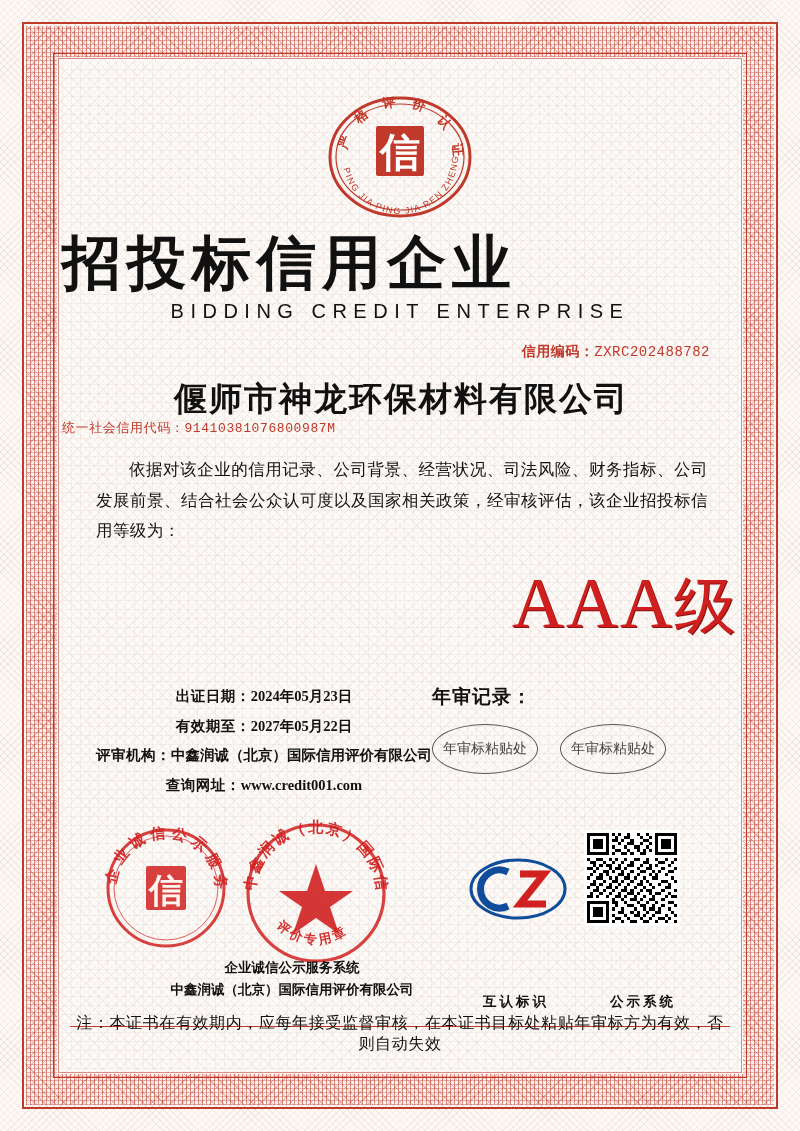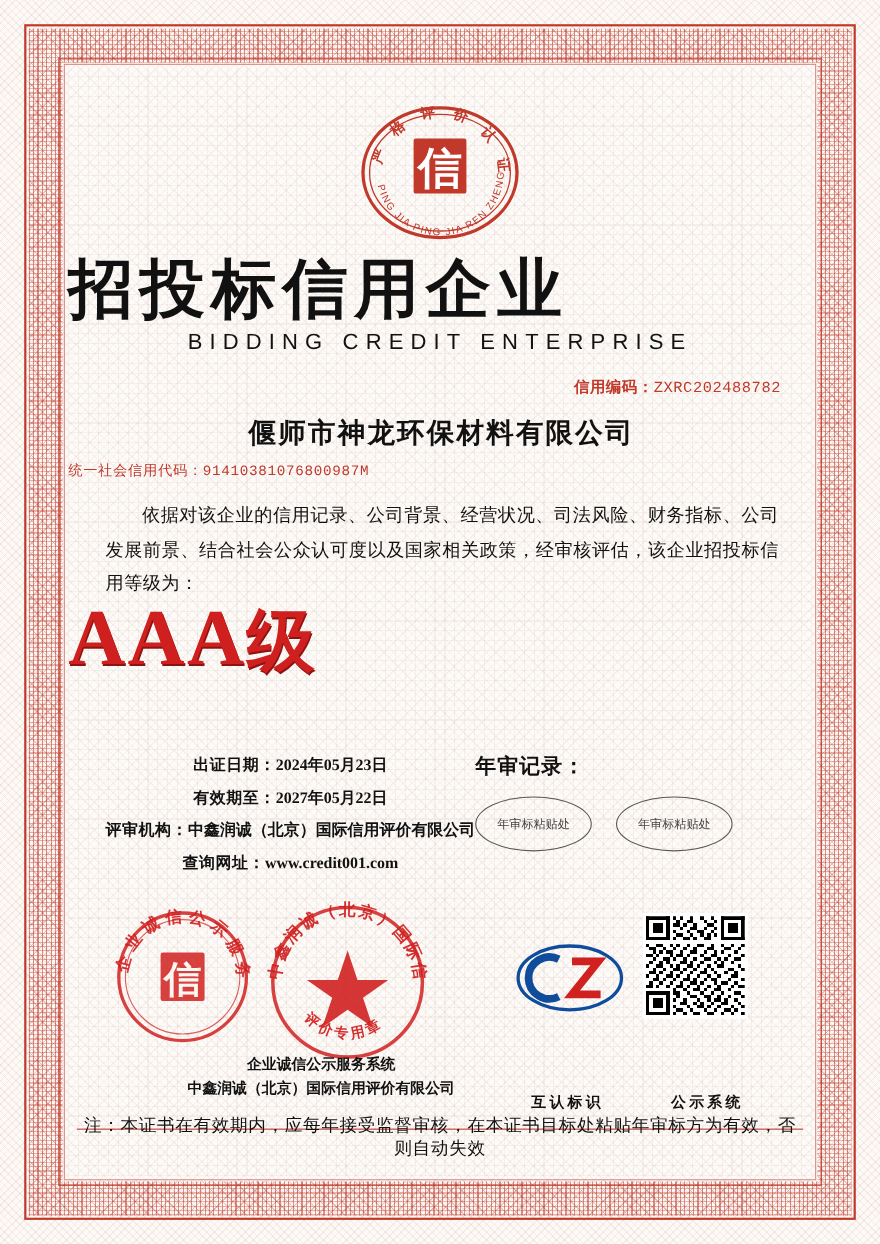--- a/index.html
+++ b/index.html
@@ -75,56 +75,56 @@
     font-size:20px;letter-spacing:6.5px;color:#111;font-weight:500;
   }
   .credit-no{
     position:absolute;right:28px;top:281px;text-align:right;
     font-size:14px;color:#c0392b;letter-spacing:.5px;
   }
   .credit-no .label{font-weight:bold;}
   .credit-no .value{font-family:"Liberation Mono", monospace;}
   .company{
     position:absolute;left:3px;right:0;top:315px;text-align:center;
-    font-size:25px;font-weight:bold;color:#111;letter-spacing:2px;
+    font-size:33px;font-weight:bold;color:#111;letter-spacing:2px;
   }
   .uscc{
     position:absolute;left:0;right:0;top:357px;text-align:left;
     font-size:13px;color:#c0392b;letter-spacing:.6px;
   }
   .uscc .num{font-family:"Liberation Mono", monospace;}
   .body-text{
     position:absolute;left:34px;right:30px;top:392px;
     font-size:16.5px;color:#111;line-height:1.85;text-align:justify;
     text-indent:33px;letter-spacing:.4px;
   }
   .grade{
-    position:absolute;left:0;right:0;top:477px;text-align:left;
-    font-size:72px;font-weight:bold;color:#cf1f1f;letter-spacing:2px;
+    position:absolute;left:0;right:0;top:500px;text-align:right;
+    font-size:72px;font-weight:normal;color:#cf1f1f;letter-spacing:2px;
     font-family:"Liberation Serif", serif;
     text-shadow:1px 1px 0 #8d1212;
   }
   .grade .lvl{font-family:"Liberation Sans", sans-serif;font-size:62px;}
   
   .details{
     position:absolute;left:34px;top:620px;
     font-size:14.5px;color:#111;line-height:2.04;text-align:center;
   }
   .details .row{white-space:nowrap;}
   .details .lb{font-weight:bold;letter-spacing:.5px;}
   .details .vl{font-family:"Liberation Serif", serif;font-weight:bold;}
   .annual{
     position:absolute;left:370px;top:622px;
   }
   .annual .atitle{font-size:19px;font-weight:bold;color:#111;letter-spacing:1px;}
   .annual .ovals{margin-top:14px;display:flex;gap:22px;}
   .oval{
     width:104px;height:48px;border:1px solid #555;border-radius:50%;
     display:flex;align-items:center;justify-content:center;
-    font-size:11px;color:#444;
+    font-size:14px;color:#444;
   }
   
   .seals{
     position:absolute;left:24px;right:24px;top:760px;height:150px;
   }
   .seal{position:absolute;}
   .seal1{left:14px;top:0;}
   .seal2{left:155px;top:-4px;}
   .mutual{position:absolute;left:382px;top:34px;text-align:center;}
   .qr{position:absolute;left:498px;top:8px;}

